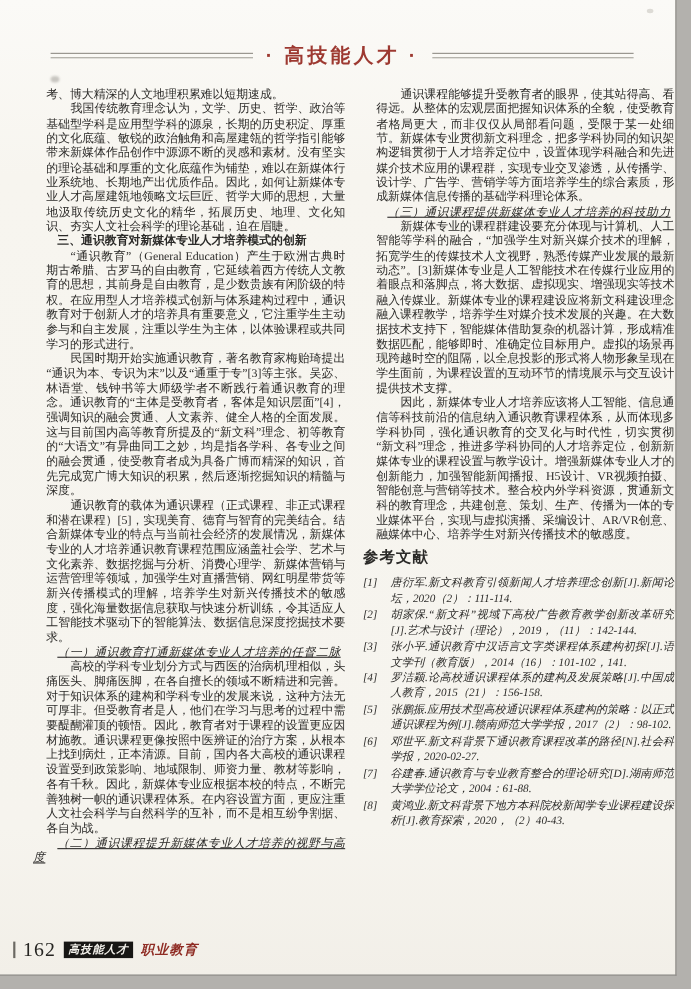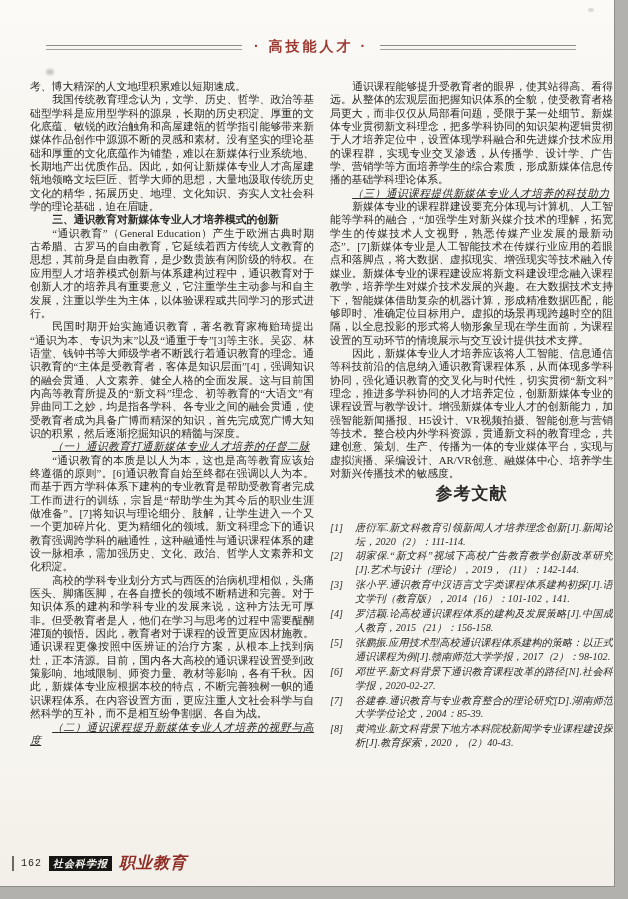--- a/index.html
+++ b/index.html
@@ -22,62 +22,62 @@
   .header {
     position: absolute; left: 46px; right: 38px; top: 38px;
     display: flex; align-items: center; gap: 12px;
   }
   .hrule {
     flex: 1; height: 5px;
     border-top: 1px solid #8f8c86;
     border-bottom: 1px solid #a5a29b;
   }
   .htitle {
-    font-size: 14px; font-weight: bold; letter-spacing: 3px;
+    font-size: 18px; font-weight: bold; letter-spacing: 3px;
     color: #9d3931; white-space: nowrap;
     font-family: "Liberation Sans", "DejaVu Sans", sans-serif;
   }
   
   .col {
     position: absolute; top: 80px;
     font-size: 10.8px; line-height: 13.35px;
     text-align: justify; overflow: hidden;
   }
   .col-left  { left: 30px;  width: 284px; height: 764px; }
   .col-right { left: 330px; width: 283px; height: 786px; }
-  .col p { text-indent: 2.05em; }
+  .col p { text-indent: 2.05em; margin-left: 12px; }
   .col p.cont { text-indent: 0; }
   .h-num { font-weight: bold; text-indent: 2.05em; }
   .h-kai { font-style: italic; text-indent: 2.05em; letter-spacing: 0.4px; text-decoration: underline; }
   
   .ref-title {
-    text-align: center; font-weight: bold; font-size: 17px;
-    margin: 7px 0 20px 0; letter-spacing: 1px; text-indent: 0;
+    text-align: left; font-weight: bold; font-size: 14px;
+    margin: 7px 0 10px 0; letter-spacing: 1px; text-indent: 0;
   }
   .ref-item {
     display: flex; font-size: 10.2px; line-height: 13.9px;
     font-style: italic; margin-bottom: 1px;
   }
   .ref-num { width: 25px; flex: none; }
   .ref-text { flex: 1; text-align: justify; }
   
   .footer {
     position: absolute; left: 12px; top: 853px;
     display: flex; align-items: center; gap: 7px;
   }
   .footer-bar { width: 2px; height: 15px; background: #6b6963; }
-  .page-num { font-size: 10px; color: #262522; letter-spacing: 1px; font-family: Liberation Mono, monospace; }
+  .page-num { font-size: 18px; color: #262522; letter-spacing: 1px; }
   .badge {
     background: #171614; color: #f4f2ec;
     font-size: 10px; font-weight: bold; font-style: italic;
     padding: 2px 4px 2px 4px; letter-spacing: 1px; line-height: 11px;
   }
   .journal-red {
     color: #8f2c24; font-weight: bold; font-style: italic;
-    font-size: 16px; letter-spacing: 1px;
+    font-size: 12px; letter-spacing: 1px;
   }
   
   .smudge1 {
     position: absolute; left: 46px; top: 69px; width: 8px; height: 6px;
     background: #8d8a84; border-radius: 50%; opacity: .45; filter: blur(1px);
   }
   .smudge2 {
     position: absolute; left: 588px; top: 8px; width: 6px; height: 4px;
     background: #c9c6c0; border-radius: 50%; opacity: .6;
   }
@@ -95,30 +95,30 @@
 
   <div class="smudge1"></div>
   <div class="smudge2"></div>
 
   <div class="col col-left">
     <p class="cont">考、博大精深的人文地理积累难以短期速成。</p>
     <p>我国传统教育理念认为，文学、历史、哲学、政治等基础型学科是应用型学科的源泉，长期的历史积淀、厚重的文化底蕴、敏锐的政治触角和高屋建瓴的哲学指引能够带来新媒体作品创作中源源不断的灵感和素材。没有坚实的理论基础和厚重的文化底蕴作为铺垫，难以在新媒体行业系统地、长期地产出优质作品。因此，如何让新媒体专业人才高屋建瓴地领略文坛巨匠、哲学大师的思想，大量地汲取传统历史文化的精华，拓展历史、地理、文化知识、夯实人文社会科学的理论基础，迫在眉睫。</p>
     <div class="h-num">三、通识教育对新媒体专业人才培养模式的创新</div>
     <p>“通识教育”（General Education）产生于欧洲古典时期古希腊、古罗马的自由教育，它延续着西方传统人文教育的思想，其前身是自由教育，是少数贵族有闲阶级的特权。在应用型人才培养模式创新与体系建构过程中，通识教育对于创新人才的培养具有重要意义，它注重学生主动参与和自主发展，注重以学生为主体，以体验课程或共同学习的形式进行。</p>
     <p>民国时期开始实施通识教育，著名教育家梅贻琦提出“通识为本、专识为末”以及“通重于专”[3]等主张。吴宓、林语堂、钱钟书等大师级学者不断践行着通识教育的理念。通识教育的“主体是受教育者，客体是知识层面”[4]，强调知识的融会贯通、人文素养、健全人格的全面发展。这与目前国内高等教育所提及的“新文科”理念、初等教育的“大语文”有异曲同工之妙，均是指各学科、各专业之间的融会贯通，使受教育者成为具备广博而精深的知识，首先完成宽广博大知识的积累，然后逐渐挖掘知识的精髓与深度。</p>
+    <p>通识教育的载体为通识课程（正式课程、非正式课程和潜在课程）[5]，实现美育、德育与智育的完美结合。结合新媒体专业的特点与当前社会经济的发展情况，新媒体专业的人才培养通识教育课程范围应涵盖社会学、艺术与文化素养、数据挖掘与分析、消费心理学、新媒体营销与运营管理等领域，加强学生对直播营销、网红明星带货等新兴传播模式的理解，培养学生对新兴传播技术的敏感度，强化海量数据信息获取与快速分析训练，令其适应人工智能技术驱动下的智能算法、数据信息深度挖掘技术要求。</p>
     <div class="h-kai">（一）通识教育打通新媒体专业人才培养的任督二脉</div>
-    <p>“通识教育的本质是以人为本，这也是高等教育应该始终遵循的原则”。[6]通识教育自始至终都在强调以人为本。而基于西方学科体系下建构的专业教育是帮助受教育者完成工作而进行的训练，宗旨是“帮助学生为其今后的职业生涯做准备”。[7]将知识与理论细分、肢解，让学生进入一个又一个更加碎片化、更为精细化的领域。新文科理念下的通识教育强调跨学科的融通性，这种融通性与通识课程体系的建设一脉相承，需加强历史、文化、政治、哲学人文素养和文化积淀。</p>
     <p>高校的学科专业划分方式与西医的治病机理相似，头痛医头、脚痛医脚，在各自擅长的领域不断精进和完善。对于知识体系的建构和学科专业的发展来说，这种方法无可厚非。但受教育者是人，他们在学习与思考的过程中需要醍醐灌顶的顿悟。因此，教育者对于课程的设置更应因材施教。通识课程更像按照中医辨证的治疗方案，从根本上找到病灶，正本清源。目前，国内各大高校的通识课程设置受到政策影响、地域限制、师资力量、教材等影响，各有千秋。因此，新媒体专业应根据本校的特点，不断完善独树一帜的通识课程体系。在内容设置方面，更应注重人文社会科学与自然科学的互补，而不是相互纷争割据、各自为战。</p>
     <div class="h-kai">（二）通识课程提升新媒体专业人才培养的视野与高度</div>
   </div>
 
   <div class="col col-right">
     <p>通识课程能够提升受教育者的眼界，使其站得高、看得远。从整体的宏观层面把握知识体系的全貌，使受教育者格局更大，而非仅仅从局部看问题，受限于某一处细节。新媒体专业贯彻新文科理念，把多学科协同的知识架构逻辑贯彻于人才培养定位中，设置体现学科融合和先进媒介技术应用的课程群，实现专业交叉渗透，从传播学、设计学、广告学、营销学等方面培养学生的综合素质，形成新媒体信息传播的基础学科理论体系。</p>
     <div class="h-kai">（三）通识课程提供新媒体专业人才培养的科技助力</div>
-    <p>新媒体专业的课程群建设要充分体现与计算机、人工智能等学科的融合，“加强学生对新兴媒介技术的理解，拓宽学生的传媒技术人文视野，熟悉传媒产业发展的最新动态”。[7]新媒体专业是人工智能技术在传媒行业应用的着眼点和落脚点，将大数据、虚拟现实、增强现实等技术融入传媒业。新媒体专业的课程建设应将新文科建设理念融入课程教学，培养学生对媒介技术发展的兴趣。在大数据技术支持下，智能媒体借助复杂的机器计算，形成精准数据匹配，能够即时、准确定位目标用户。虚拟的场景再现跨越时空的阻隔，以全息投影的形式将人物形象呈现在学生面前，为课程设置的互动环节的情境展示与交互设计提供技术支撑。</p>
+    <p>新媒体专业的课程群建设要充分体现与计算机、人工智能等学科的融合，“加强学生对新兴媒介技术的理解，拓宽学生的传媒技术人文视野，熟悉传媒产业发展的最新动态”。[3]新媒体专业是人工智能技术在传媒行业应用的着眼点和落脚点，将大数据、虚拟现实、增强现实等技术融入传媒业。新媒体专业的课程建设应将新文科建设理念融入课程教学，培养学生对媒介技术发展的兴趣。在大数据技术支持下，智能媒体借助复杂的机器计算，形成精准数据匹配，能够即时、准确定位目标用户。虚拟的场景再现跨越时空的阻隔，以全息投影的形式将人物形象呈现在学生面前，为课程设置的互动环节的情境展示与交互设计提供技术支撑。</p>
     <p>因此，新媒体专业人才培养应该将人工智能、信息通信等科技前沿的信息纳入通识教育课程体系，从而体现多学科协同，强化通识教育的交叉化与时代性，切实贯彻“新文科”理念，推进多学科协同的人才培养定位，创新新媒体专业的课程设置与教学设计。增强新媒体专业人才的创新能力，加强智能新闻播报、H5设计、VR视频拍摄、智能创意与营销等技术。整合校内外学科资源，贯通新文科的教育理念，共建创意、策划、生产、传播为一体的专业媒体平台，实现与虚拟演播、采编设计、AR/VR创意、融媒体中心、培养学生对新兴传播技术的敏感度。</p>
 
     <div class="ref-title">参考文献</div>
 
     <div class="ref-item">
       <span class="ref-num">[1]</span>
       <span class="ref-text">唐衍军.新文科教育引领新闻人才培养理念创新[J].新闻论坛，2020（2）：111-114.</span>
     </div>
     <div class="ref-item">
       <span class="ref-num">[2]</span>
@@ -135,28 +135,28 @@
     <div class="ref-item">
       <span class="ref-num">[5]</span>
       <span class="ref-text">张鹏振.应用技术型高校通识课程体系建构的策略：以正式通识课程为例[J].赣南师范大学学报，2017（2）：98-102.</span>
     </div>
     <div class="ref-item">
       <span class="ref-num">[6]</span>
       <span class="ref-text">邓世平.新文科背景下通识教育课程改革的路径[N].社会科学报，2020-02-27.</span>
     </div>
     <div class="ref-item">
       <span class="ref-num">[7]</span>
-      <span class="ref-text">谷建春.通识教育与专业教育整合的理论研究[D].湖南师范大学学位论文，2004：85-39.</span>
+      <span class="ref-text">谷建春.通识教育与专业教育整合的理论研究[D].湖南师范大学学位论文，2004：61-88.</span>
     </div>
     <div class="ref-item">
       <span class="ref-num">[8]</span>
       <span class="ref-text">黄鸿业.新文科背景下地方本科院校新闻学专业课程建设探析[J].教育探索，2020，（2）40-43.</span>
     </div>
   </div>
 
   <div class="footer">
     <div class="footer-bar"></div>
     <div class="page-num">162</div>
-    <div class="badge">社会科学报</div>
+    <div class="badge">高技能人才</div>
     <div class="journal-red">职业教育</div>
   </div>
 
 </div>
 
 </body></html>

